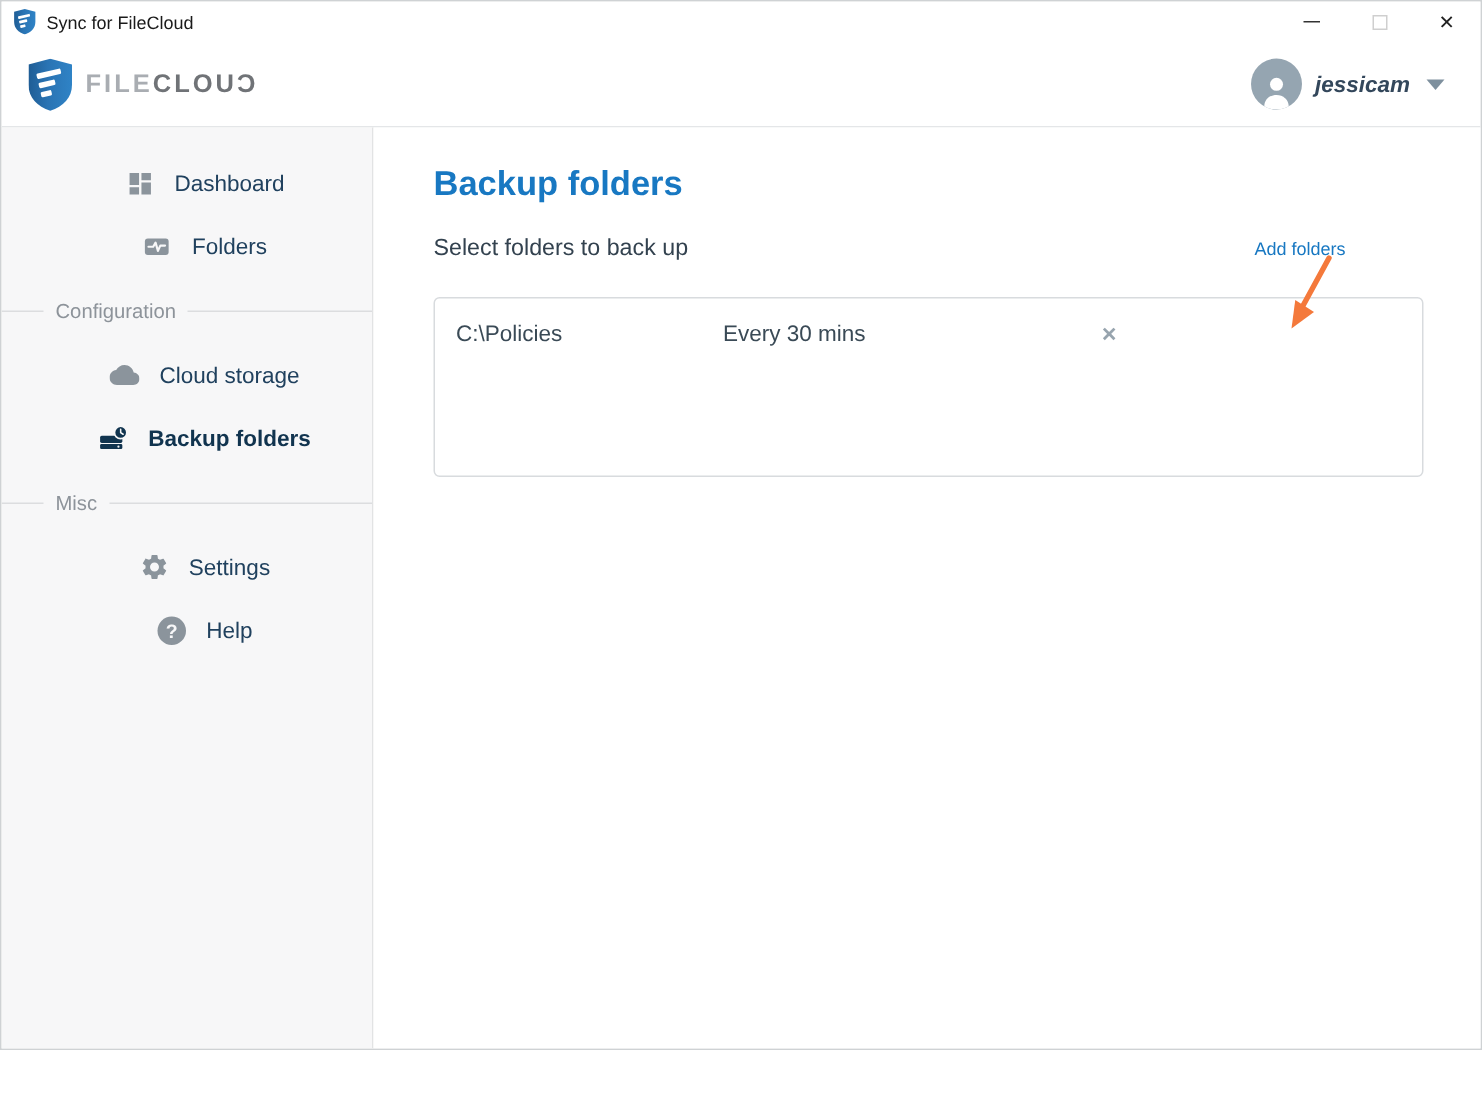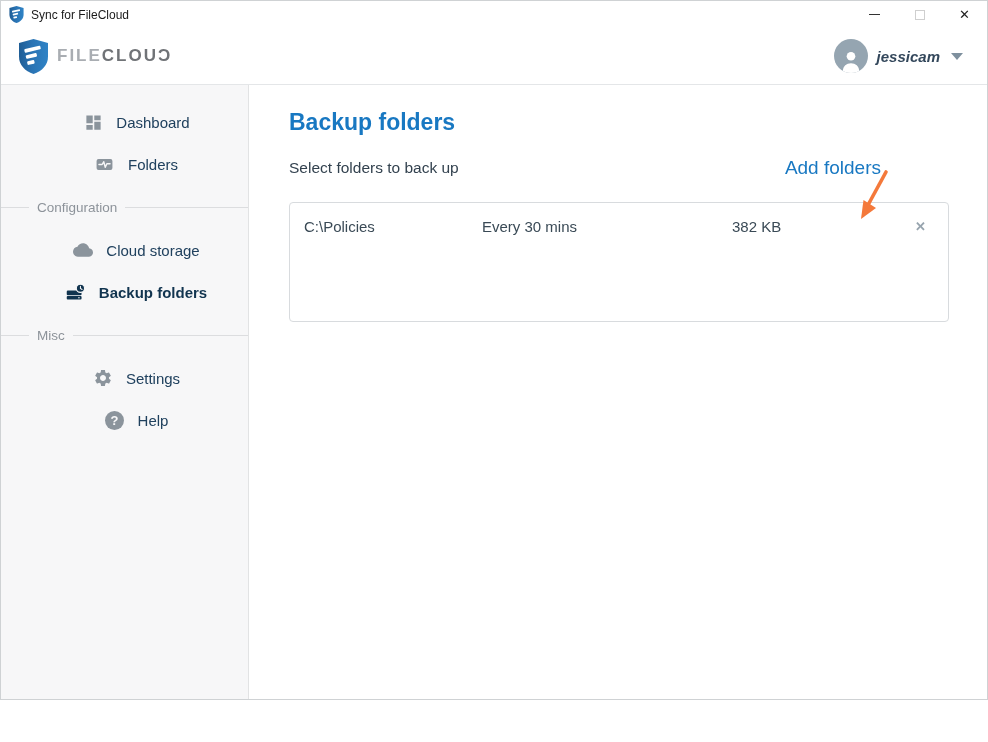--- a/index.html
+++ b/index.html
@@ -40,21 +40,21 @@
   .section-label::after { content:""; flex:1; height:1px; background:#dcdddf; }
   .help-circle { width:19px; height:19px; border-radius:50%; background:#8b949c; color:#f7f7f8; font-size:13px; font-weight:700; display:flex; align-items:center; justify-content:center; }
 
   
   .main { flex:1; position:relative; padding:24px 40px 0 40px; background:#fff; }
   .page-title { font-size:23px; font-weight:700; color:#1878c2; }
   .page-desc { margin-top:17px; font-size:15.5px; color:#3d4d5c; line-height:27px; max-width:660px; }
   .select-row { margin-top:21px; width:660px; display:flex; align-items:center; }
   .select-label { font-size:15.5px; color:#33424f; }
   .select-row .spacer { flex:1; }
-  .add-folders { font-size:19px; color:#1878c2; text-decoration:none; margin-right:68px; cursor:pointer; }
+  .add-folders { font-size:12px; color:#1878c2; text-decoration:none; margin-right:52px; cursor:pointer; }
   .annot-arrow { position:absolute; top:84px; left:604px; width:38px; height:56px; pointer-events:none; }
 
   .panel { margin-top:23px; width:660px; height:120px; border:1px solid #d8dbde; border-radius:4px; background:#fff; }
   .backup-row { display:flex; align-items:center; padding:14px 14px 0 14px; font-size:15px; color:#3a4a56; }
   .cell-path { width:178px; }
   .cell-freq { width:250px; }
   .cell-size { flex:1; }
   .remove-btn { border:none; background:transparent; color:#97a4ae; font-size:13px; font-weight:700; padding:2px 8px 2px 2px; cursor:pointer; }
 </style>
 </head>
@@ -194,19 +194,18 @@
 
       <svg class="annot-arrow" viewBox="0 0 38 56">
         <path d="M33 3 L15 36" stroke="#f4793b" stroke-width="3.6" fill="none" stroke-linecap="round"></path>
         <polygon points="8,50 10.5,31 23,39" fill="#f4793b"></polygon>
       </svg>
 
       <div class="panel">
         <div class="backup-row">
           <span class="cell-path">C:\Policies</span>
           <span class="cell-freq">Every 30 mins</span>
-          <span class="cell-size">382 KB</span>
           <button class="remove-btn">✕</button>
         </div>
       </div>
     </main>
   </div>
 </div>
 
 </body></html>

